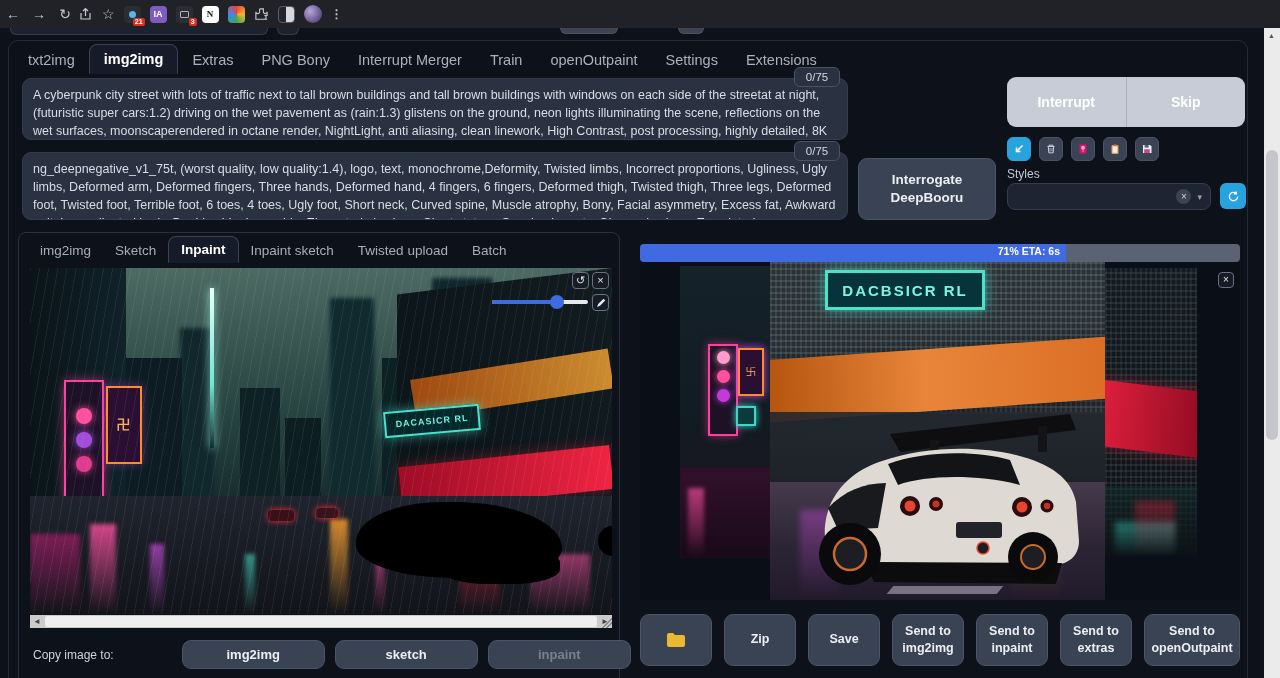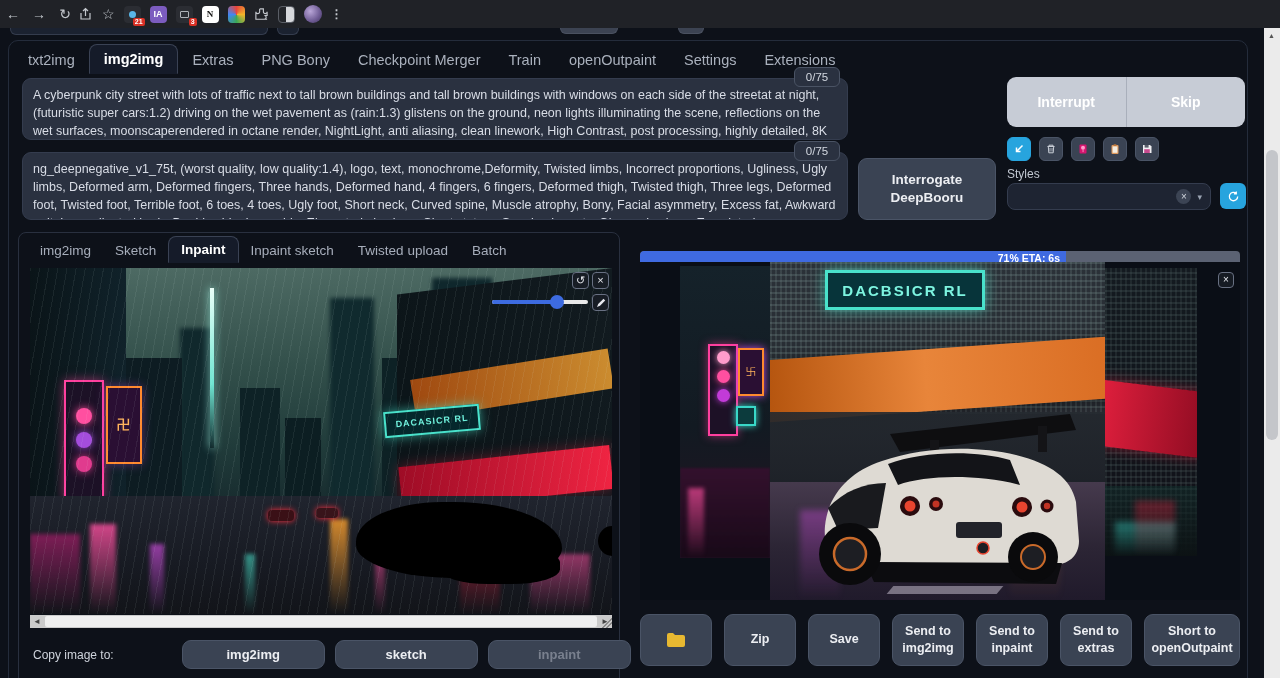--- a/index.html
+++ b/index.html
@@ -74,21 +74,21 @@
   .bslider .fill { position:absolute; left:0; top:0; height:4px; width:68%; background:#3d6be0; border-radius:2px; }
   .bslider .knob { position:absolute; left:calc(68% - 7px); top:-5px; width:14px; height:14px; border-radius:50%; background:#3d6be0; }
 
   
   .copyrow { position:absolute; left:33px; top:612px; display:flex; align-items:center; font-size:12px; color:#cfd4dc; }
   .copybtn { width:143px; height:29px; margin-left:10px; font-size:13px; }
   .copybtn.first { margin-left:68px; }
   .copybtn.disabled { color:#79808e; }
 
   
-  .progress { position:absolute; left:640px; top:223px; width:600px; height:18px; background:#5b6273; border-radius:4px; overflow:hidden; }
+  .progress { position:absolute; left:640px; top:216px; width:600px; height:18px; background:#5b6273; border-radius:4px; overflow:hidden; }
   .progress .fill { height:100%; background:#3f6ae0; border-radius:4px 0 0 4px; position:relative; }
   .progress .ptxt { position:absolute; right:6px; top:1px; font-size:10.5px; font-weight:bold; color:#fff; white-space:nowrap; }
   .preview { position:absolute; left:640px; top:234px; width:600px; height:338px; background:#0a0e16; overflow:hidden; }
   .outrow { position:absolute; left:640px; top:586px; display:flex; gap:12px; }
   .outbtn { width:72px; height:52px; font-size:12.5px; line-height:1.4; padding:4px; }
   .outbtn.wide { width:96px; }
 
   .xbtn { width:16px; height:16px; background:rgba(25,29,38,.85); border:1px solid #687082; border-radius:4px; color:#e8eaef; font-size:10px; line-height:14px; text-align:center; cursor:pointer; }
 
   svg { display:block; }
@@ -137,21 +137,21 @@
     <div class="frag" style="left:10px; top:0; width:258px; height:7px;"></div>
     <div class="frag" style="left:277px; top:0; width:22px; height:7px;"></div>
     <div class="frag" style="left:560px; top:0; width:58px; height:6px; background:#3c4352; border-color:#4a5160;"></div>
     <div class="frag" style="left:678px; top:0; width:26px; height:6px; background:#3c4352; border-color:#4a5160;"></div>
 
     <div class="mtabs">
       <div class="mtab">txt2img</div>
       <div class="mtab active">img2img</div>
       <div class="mtab">Extras</div>
       <div class="mtab">PNG Bony</div>
-      <div class="mtab">Checkpoint Merger</div>
+      <div class="mtab">Interrupt Merger</div>
       <div class="mtab">Train</div>
       <div class="mtab">openOutpaint</div>
       <div class="mtab">Settings</div>
       <div class="mtab">Extensions</div>
     </div>
 
     <textarea class="prompt" style="top: 50px; height: 62px;" spellcheck="false">A cyberpunk city street with lots of traffic next to tall brown buildings and tall brown buildings with windows on each side of the streetat at night, (futuristic super cars:1.2) driving on the wet pavement as (rain:1.3) glistens on the ground, neon lights illuminating the scene, reflections on the wet surfaces, moonscaperendered in octane render, NightLight, anti aliasing, clean linework, High Contrast, post processing, highly detailed, 8K</textarea>
     <div class="tokbadge" style="left:794px; top:39px;">0/75</div>
     <textarea class="prompt" style="top: 124px; height: 68px;" spellcheck="false">ng_deepnegative_v1_75t, (worst quality, low quality:1.4), logo, text, monochrome,Deformity, Twisted limbs, Incorrect proportions, Ugliness, Ugly limbs, Deformed arm, Deformed fingers, Three hands, Deformed hand, 4 fingers, 6 fingers, Deformed thigh, Twisted thigh, Three legs, Deformed foot, Twisted foot, Terrible foot, 6 toes, 4 toes, Ugly foot, Short neck, Curved spine, Muscle atrophy, Bony, Facial asymmetry, Excess fat, Awkward gait, Incoordinated body, Double chin, Long chin, Elongated physique, Short stature, Sagging breasts, Obese physique, Emaciated</textarea>
     <div class="tokbadge" style="left:794px; top:113px;">0/75</div>
@@ -364,21 +364,21 @@
       <div class="btn outbtn">
         <svg width="20" height="16" viewBox="0 0 20 16">
             <path d="M1 3 a2 2 0 0 1 2-2 h4 l2 2 h8 a2 2 0 0 1 2 2 v8 a2 2 0 0 1-2 2 H3 a2 2 0 0 1-2-2 Z" fill="#e8b931"></path>
           </svg>
       </div>
       <div class="btn outbtn">Zip</div>
       <div class="btn outbtn">Save</div>
       <div class="btn outbtn">Send to img2img</div>
       <div class="btn outbtn">Send to inpaint</div>
       <div class="btn outbtn">Send to extras</div>
-      <div class="btn outbtn wide">Short to openOutpaint</div>
+      <div class="btn outbtn wide">Send to openOutpaint</div>
     </div>
 
     <div class="vscroll">
       <span class="up">▲</span>
       <span class="thumb"></span>
     </div>
   </div>
 </div>
 
 </body></html>

